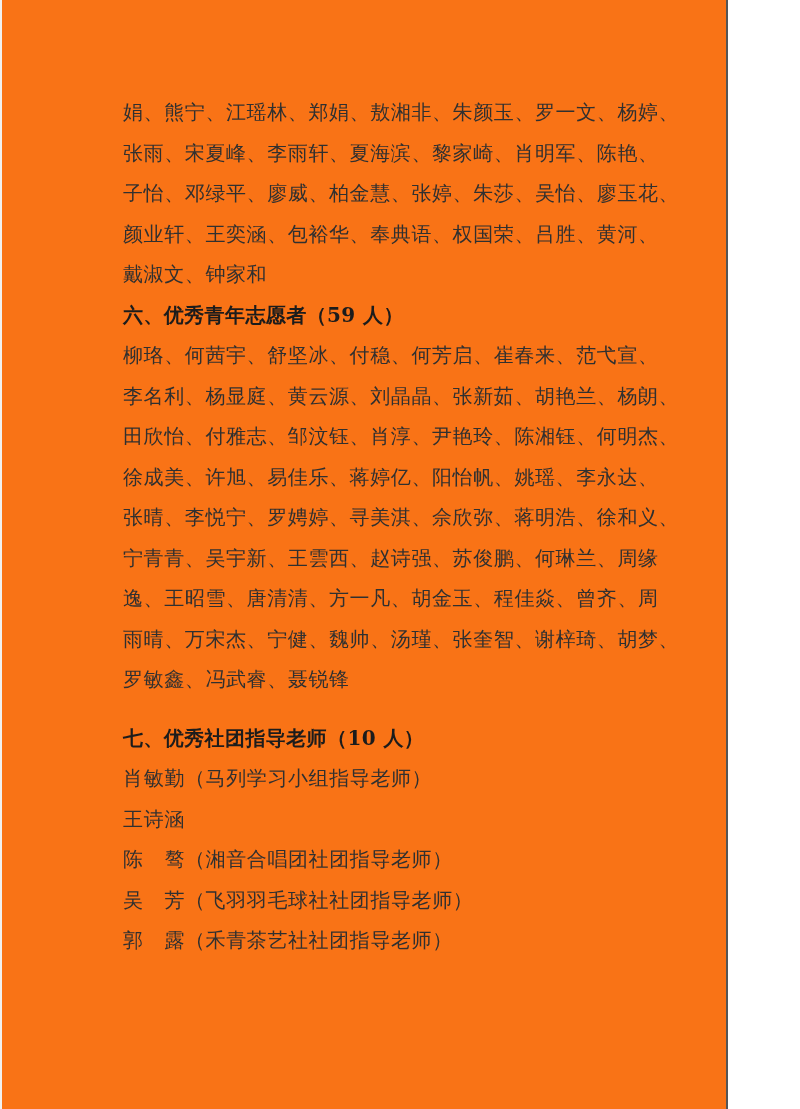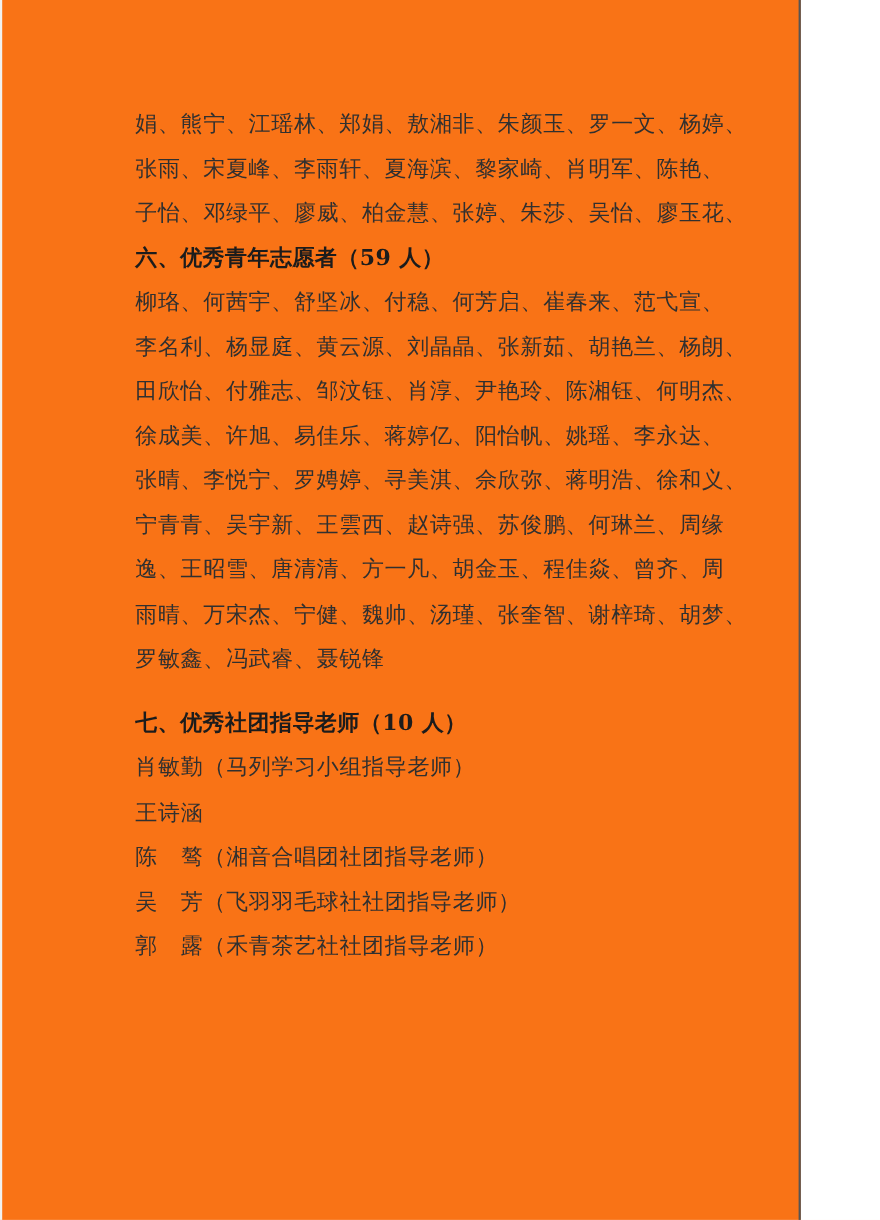--- a/index.html
+++ b/index.html
@@ -59,20 +59,22 @@
 </head>
 <body>
 
 <div class="page">
   <div class="content">
 
     <div>
       <div class="line">娟、熊宁、江瑶林、郑娟、敖湘非、朱颜玉、罗一文、杨婷、</div>
       <div class="line">张雨、宋夏峰、李雨轩、夏海滨、黎家崎、肖明军、陈艳、</div>
       <div class="line">子怡、邓绿平、廖威、柏金慧、张婷、朱莎、吴怡、廖玉花、</div>
+      <div class="line">颜业轩、王奕涵、包裕华、奉典语、权国荣、吕胜、黄河、</div>
+      <div class="line">戴淑文、钟家和</div>
     </div>
 
     <div>
       <div class="line heading">六、优秀青年志愿者（59 人）</div>
       <div class="line">柳珞、何茜宇、舒坚冰、付稳、何芳启、崔春来、范弋宣、</div>
       <div class="line">李名利、杨显庭、黄云源、刘晶晶、张新茹、胡艳兰、杨朗、</div>
       <div class="line">田欣怡、付雅志、邹汶钰、肖淳、尹艳玲、陈湘钰、何明杰、</div>
       <div class="line">徐成美、许旭、易佳乐、蒋婷亿、阳怡帆、姚瑶、李永达、</div>
       <div class="line">张晴、李悦宁、罗娉婷、寻美淇、佘欣弥、蒋明浩、徐和义、</div>
       <div class="line">宁青青、吴宇新、王雲西、赵诗强、苏俊鹏、何琳兰、周缘</div>

